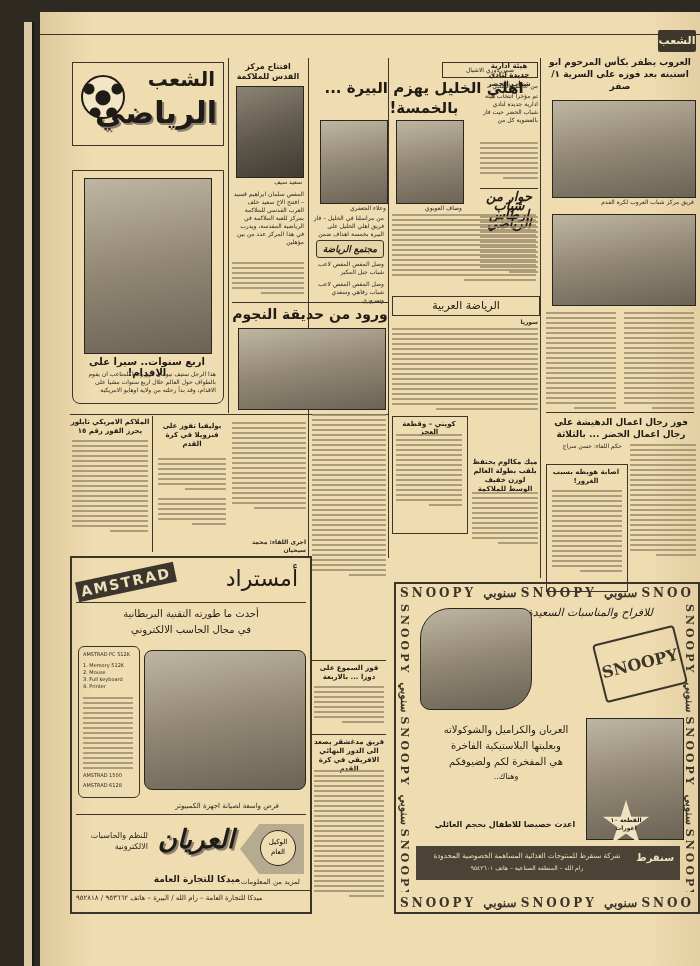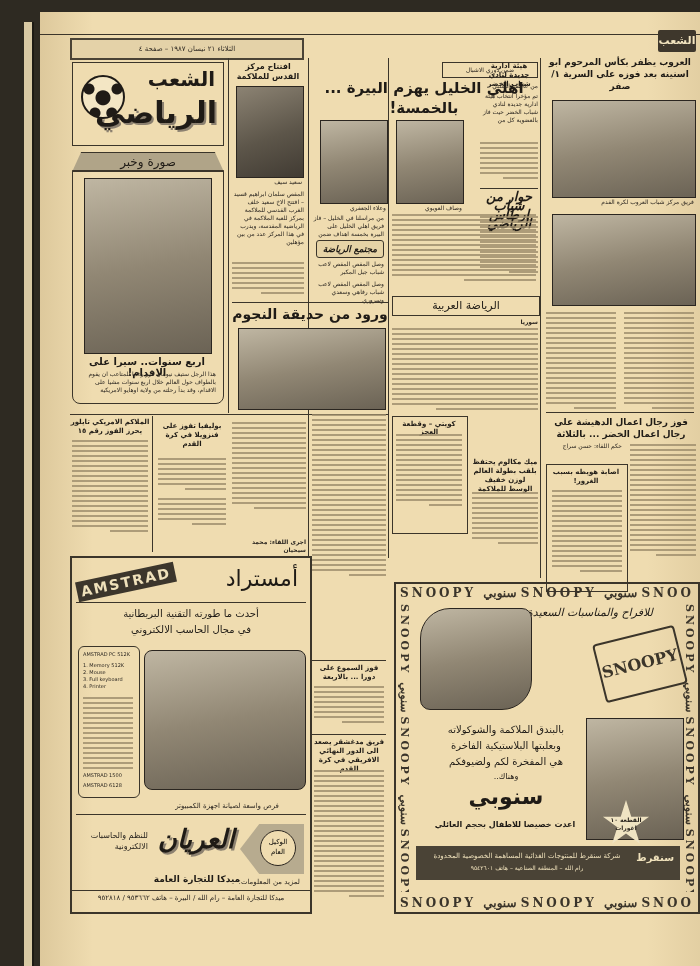--- a/index.html
+++ b/index.html
@@ -29,36 +29,32 @@
 </style>
 </head>
 <body>
 
 <div class="spine"></div>
 
 <div class="page">
 
   <div class="rule" style="left:0;right:0;top:22px;height:1px;"></div>
   <div class="masthead-tag">الشعب</div>
-  <div class="dateline">الثلاثاء ٢١ نيسان ١٩٨٧ – صفحة ٤</div>
 
   <div class="rule" style="left:268px;top:46px;width:1px;height:500px;"></div>
   <div class="rule" style="left:348px;top:46px;width:1px;height:500px;"></div>
   <div class="rule" style="left:500px;top:46px;width:1px;height:520px;"></div>
   <div class="rule" style="left:188px;top:46px;width:1px;height:355px;"></div>
 
   <div class="box" style="left:32px;top:50px;width:150px;height:82px;background:#efdcb0;">
     <div class="ball" style="left:8px;top:12px;"></div>
     <div class="hd abs" style="right:8px;top:4px;font-size:20px;">الشعب</div>
     <div class="hd abs" style="right:6px;top:32px;font-size:30px;text-shadow:2px 2px 0 #8c8170;">الرياضي</div>
   </div>
 
-  <div class="banner" style="left:32px;top:140px;width:150px;height:18px;clip-path:polygon(6% 0,94% 0,100% 100%,0 100%);">
-    <div class="hd" style="font-size:12px;line-height:18px;font-weight:normal;">صورة وخبر</div>
-  </div>
   <div class="box" style="left:32px;top:158px;width:150px;height:232px;border-radius:0 0 8px 8px;"></div>
   <div class="photo light" style="left:44px;top:166px;width:126px;height:174px;"></div>
   <div class="hd abs" style="left:36px;top:344px;width:142px;font-size:10px;">اربع سنوات.. سيرا على الاقدام!</div>
   <div class="txt abs" style="left:40px;top:358px;width:136px;">هذا الرجل ستيف نيومان قرر رغما للمتاعب ان يقوم بالطواف حول العالم خلال اربع سنوات مشيا على الاقدام، وقد بدأ رحلته من ولاية اوهايو الامريكية</div>
 
   <div class="hd abs" style="left:192px;top:50px;width:72px;font-size:8px;line-height:10px;">افتتاح مركز القدس للملاكمة</div>
   <div class="photo" style="left:196px;top:74px;width:66px;height:90px;"></div>
   <div class="cap abs" style="left:196px;top:166px;width:66px;">سعيد سيف</div>
   <div class="txt abs" style="left:192px;top:178px;width:72px;height:70px;overflow:hidden;">المقص سلمان ابراهيم قسيد – افتتح الاخ سعيد خلف الغرب القدسي للملاكمة بمركز للعبة الملاكمة في الرياضية المقدسة، ويدرب في هذا المركز عدد من بين مؤهلين</div>
   <div class="lines" style="left:192px;top:250px;width:72px;">
@@ -471,36 +467,35 @@
     <div class="photo light" style="left:72px;top:92px;width:160px;height:138px;border-radius:8px;"></div>
     <div class="txt abs" style="left:80px;top:244px;width:150px;text-align:center;font-size:7px;">فرص واسعة لصيانة اجهزة الكمبيوتر</div>
     <div class="rule" style="left:4px;right:4px;top:256px;height:1px;"></div>
     <div class="abs" style="right:6px;top:266px;width:64px;height:50px;background:#b7ab8f;clip-path:polygon(30% 0,100% 0,100% 100%,30% 100%,0 50%);"></div>
     <div class="abs" style="right:14px;top:272px;width:36px;height:36px;border-radius:50%;border:1px solid #2b2620;background:#efdcb0;font-size:7px;text-align:center;line-height:10px;padding-top:6px;box-sizing:border-box;">الوكيل العام</div>
     <div class="hd abs" style="left:84px;top:266px;width:80px;font-size:26px;font-style:italic;text-shadow:2px 2px 0 #8c8170;">العريان</div>
     <div class="txt abs" style="left:6px;top:272px;width:70px;font-size:8px;line-height:11px;">للنظم والحاسبات الالكترونية</div>
     <div class="txt abs" style="right:10px;top:320px;font-size:7px;">لمزيد من المعلومات:</div>
     <div class="hd abs" style="left:80px;top:316px;width:90px;font-size:9px;">ميدكا للتجارة العامة</div>
     <div class="rule" style="left:0;right:0;top:332px;height:1px;"></div>
-    <div class="txt abs" style="left:4px;right:4px;top:336px;font-size:7px;text-align:center;">ميدكا للتجارة العامة – رام الله / البيرة – هاتف ٩٥٣٦٦٢ / ٩٥٢٨١٨</div>
+    <div class="txt abs" style="left:4px;right:4px;top:336px;font-size:7px;text-align:left;">ميدكا للتجارة العامة – رام الله / البيرة – هاتف ٩٥٣٦٦٢ / ٩٥٢٨١٨</div>
   </div>
 
   <div class="box" style="left:354px;top:570px;width:302px;height:328px;border-width:2px;overflow:hidden;">
     <div class="snoopy-strip" style="left:4px;top:2px;width:294px;font-size:12px;">SNOOPY سنوبي SNOOPY سنوبي SNOOPY</div>
     <div class="snoopy-strip" style="left:4px;bottom:2px;width:294px;font-size:12px;">SNOOPY سنوبي SNOOPY سنوبي SNOOPY</div>
     <div class="snoopy-strip v" style="left:2px;top:20px;height:288px;font-size:11px;">SNOOPY سنوبي SNOOPY سنوبي SNOOPY</div>
     <div class="snoopy-strip v" style="right:2px;top:20px;height:288px;font-size:11px;">SNOOPY سنوبي SNOOPY سنوبي SNOOPY</div>
     <div class="hd abs" style="right:18px;top:22px;width:180px;font-size:11px;font-style:italic;font-weight:normal;">للافراح والمناسبات السعيدة</div>
     <div class="photo light" style="left:24px;top:24px;width:110px;height:100px;border-radius:30px 10px 30px 10px;"></div>
     <div class="abs" style="right:16px;top:50px;width:80px;height:56px;border:2px solid #3b352a;border-radius:4px;transform:rotate(-14deg);font-family:'DejaVu Serif',serif;font-size:16px;font-weight:bold;text-align:center;line-height:56px;color:#3b352a;direction:ltr;">SNOOPY</div>
-    <div class="hd abs" style="left:30px;top:140px;width:160px;font-size:10px;font-weight:normal;">بالبندق الملاكمة والشوكولاته</div>
+    <div class="hd abs" style="left:30px;top:140px;width:160px;font-size:10px;font-weight:normal;">العريان والكراميل والشوكولاته</div>
     <div class="hd abs" style="left:30px;top:156px;width:160px;font-size:10px;font-weight:normal;">وبعلبتها البلاستيكية الفاخرة</div>
     <div class="hd abs" style="left:30px;top:172px;width:160px;font-size:10px;font-weight:normal;">هي المفخرة لكم ولضيوفكم</div>
     <div class="hd abs" style="left:30px;top:188px;width:160px;font-size:8px;font-weight:normal;">وهناك..</div>
-    <div class="hd abs" style="left:40px;top:200px;width:140px;font-size:22px;letter-spacing:2px;">سنوبي</div>
     <div class="photo light" style="left:190px;top:134px;width:96px;height:120px;"></div>
     <div class="star" style="left:206px;top:216px;"></div>
     <div class="txt abs" style="left:212px;top:232px;width:36px;text-align:center;font-size:6px;font-weight:bold;">القطعة ١٠ اغورات</div>
     <div class="hd abs" style="left:24px;top:236px;width:170px;font-size:8px;">اعدت خصيصا للاطفال بحجم العائلي</div>
     <div class="darkbar" style="left:20px;top:262px;width:264px;height:34px;">
       <div style="position:absolute;right:6px;top:6px;font-size:10px;font-weight:bold;">سنقرط</div>
       <div style="position:absolute;right:48px;left:6px;top:6px;font-size:7px;">شركة سنقرط للمنتوجات الغذائية المساهمة الخصوصية المحدودة</div>
       <div style="position:absolute;right:48px;left:6px;top:18px;font-size:6px;">رام الله – المنطقة الصناعية – هاتف ٩٥٤٢٦٠١</div>
     </div>
   </div>

